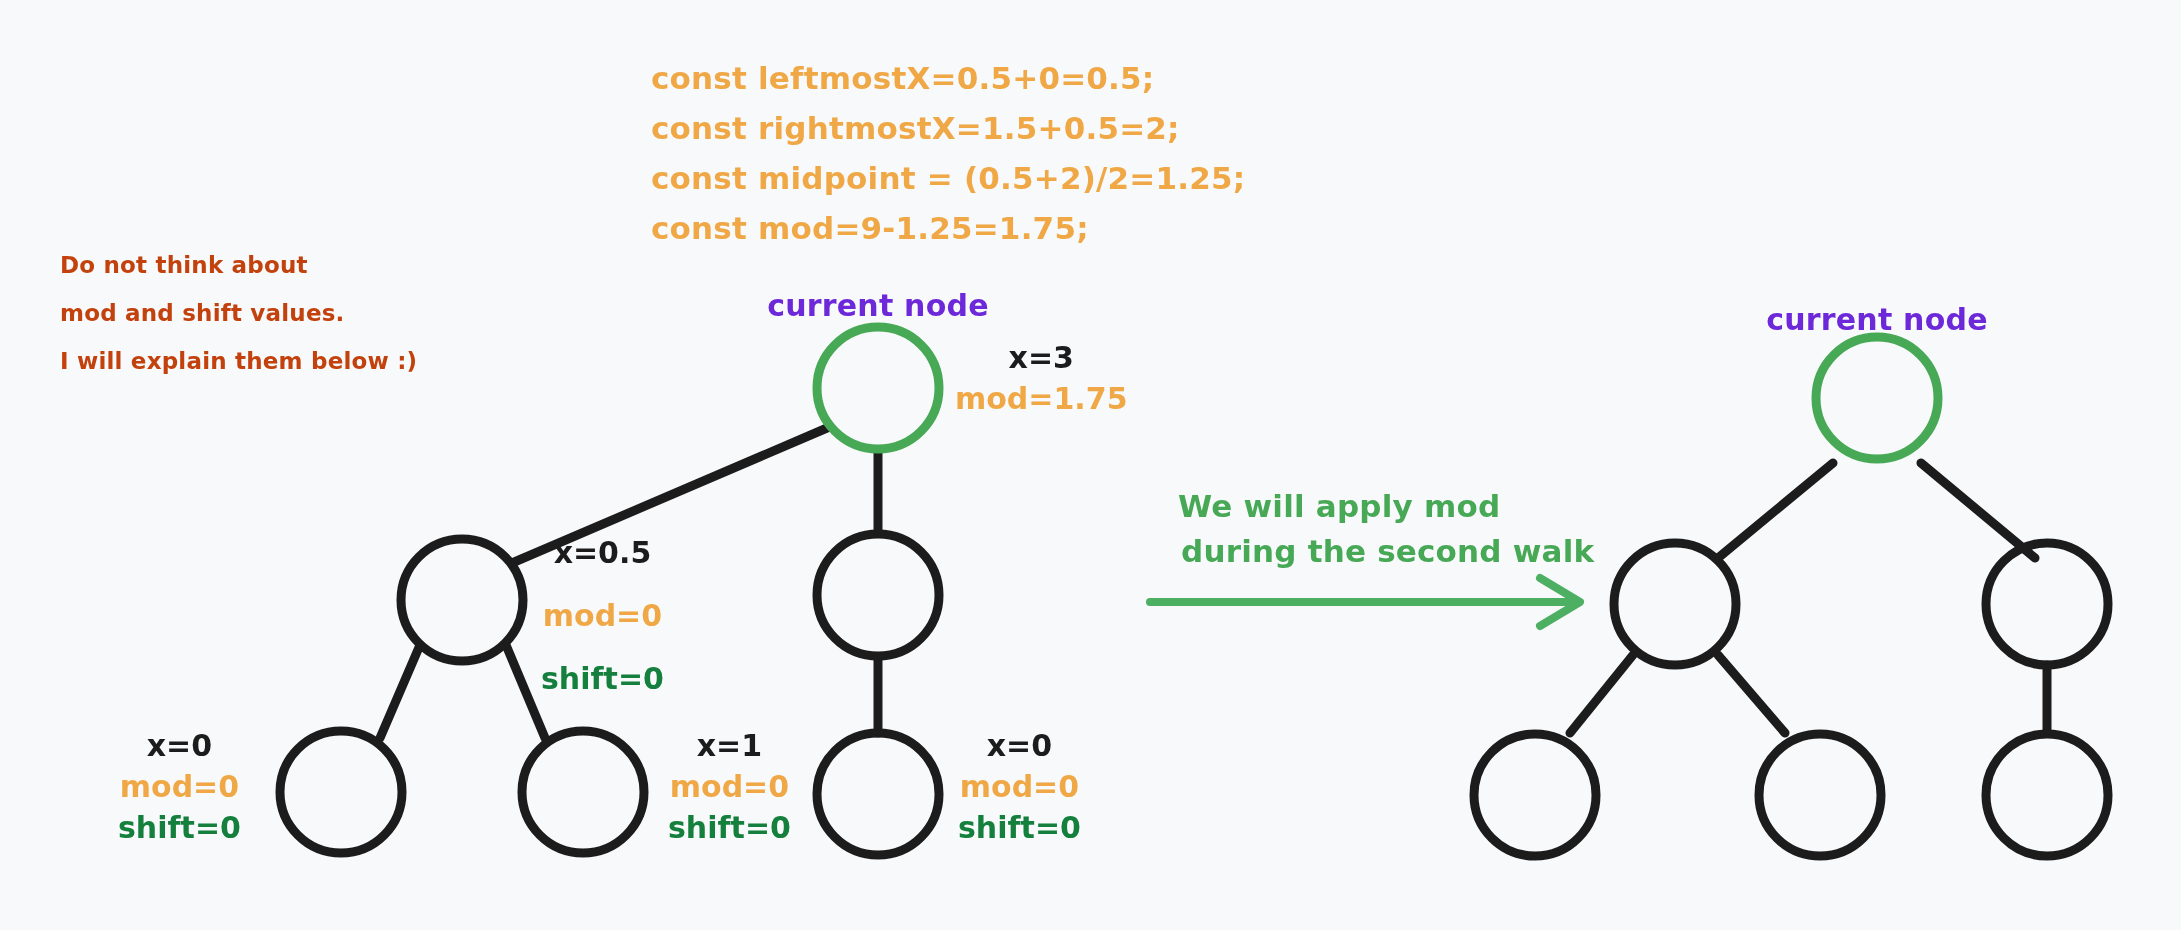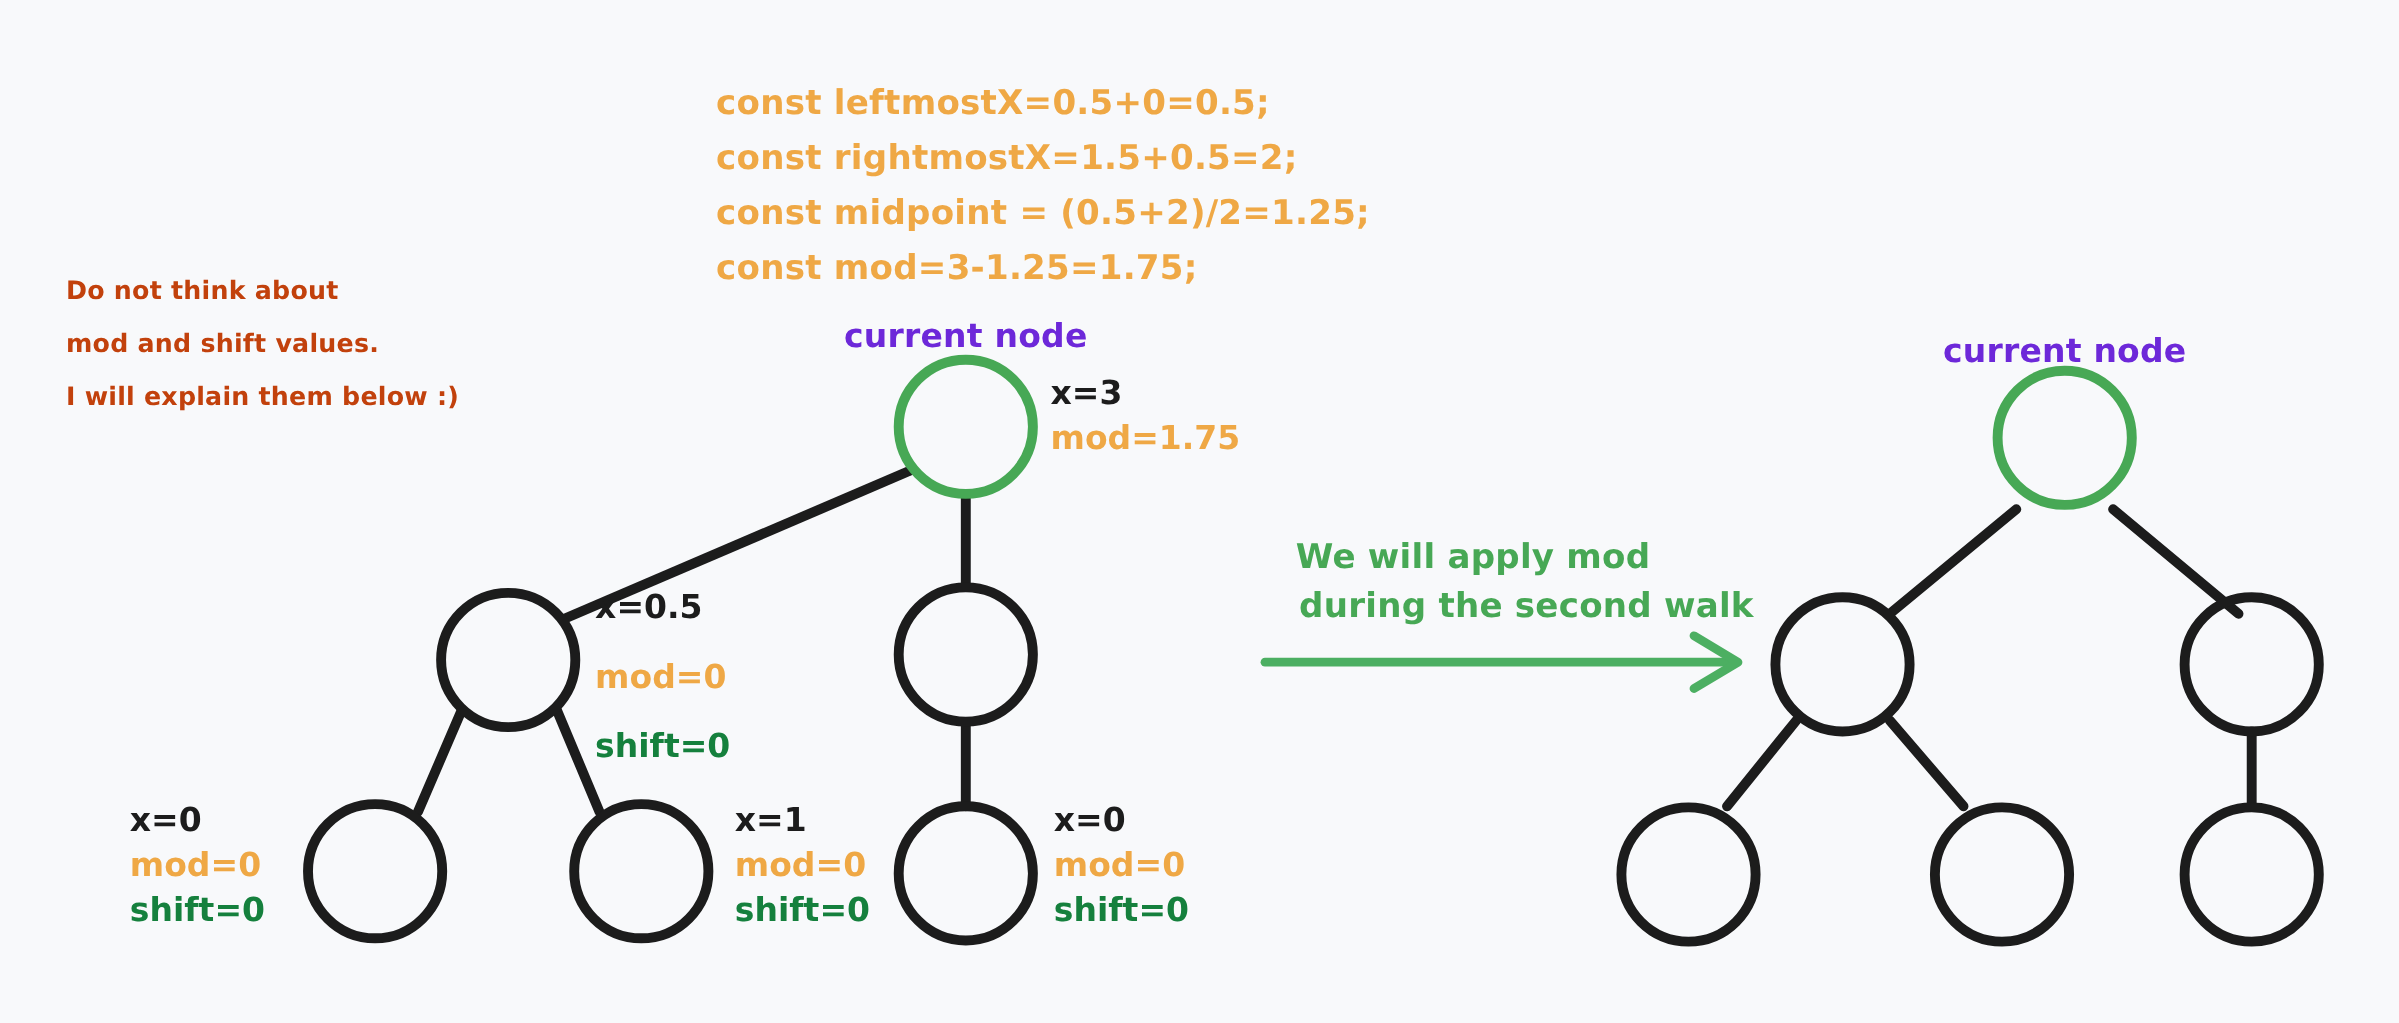--- a/index.html
+++ b/index.html
@@ -26,21 +26,20 @@
     position: absolute;
     white-space: pre;
     font-family: "DejaVu Sans", sans-serif;
     font-weight: 700;
     letter-spacing: 0.2px;
   }
   .code-line {
     font-size: 31px;
     color: #efa845;
     line-height: 1.0;
-    margin-top: 16px;
   }
   .note-line {
     font-size: 23px;
     color: #c2410c;
     line-height: 1.0;
     text-align: left;
   }
   .current-node-label {
     font-size: 30px;
     color: #6d28d9;
@@ -62,20 +61,21 @@
   }
   .val-shift {
     font-size: 30px;
     color: #15803d;
   }
   .label-block {
     position: absolute;
     display: flex;
     flex-direction: column;
     gap: 6px;
+    text-align: center;
   }
   .label-block > span { white-space: pre; font-weight: 700; }
 </style>
 </head>
 <body>
 
 <div id="stage">
 
   <svg id="diagram-svg" viewBox="0 0 2181 930">
 
@@ -116,21 +116,21 @@
       <circle cx="1535" cy="795" r="61" stroke="#1c1c1c" stroke-width="9"></circle>
       <circle cx="1820" cy="795" r="61" stroke="#1c1c1c" stroke-width="9"></circle>
       <circle cx="2047" cy="795" r="61" stroke="#1c1c1c" stroke-width="9"></circle>
     </g>
   </svg>
 
   <div>
     <div class="txt code-line" style="left:651px; top:63px;">const leftmostX=0.5+0=0.5;</div>
     <div class="txt code-line" style="left:651px; top:113px;">const rightmostX=1.5+0.5=2;</div>
     <div class="txt code-line" style="left:651px; top:163px;">const midpoint = (0.5+2)/2=1.25;</div>
-    <div class="txt code-line" style="left:651px; top:213px;">const mod=3-1.25=1.75;</div>
+    <div class="txt code-line" style="left:651px; top:213px;">const mod=9-1.25=1.75;</div>
   </div>
 
   <div>
     <div class="txt note-line" style="left:60px; top:254px; width:520px;">Do not think about</div>
     <div class="txt note-line" style="left:60px; top:302px; width:520px;">mod and shift values.</div>
     <div class="txt note-line" style="left:60px; top:350px; width:520px;">I will explain them below :)</div>
   </div>
 
   <div class="txt current-node-label" style="left:758px; top:288px; width:240px;">current node</div>
 

